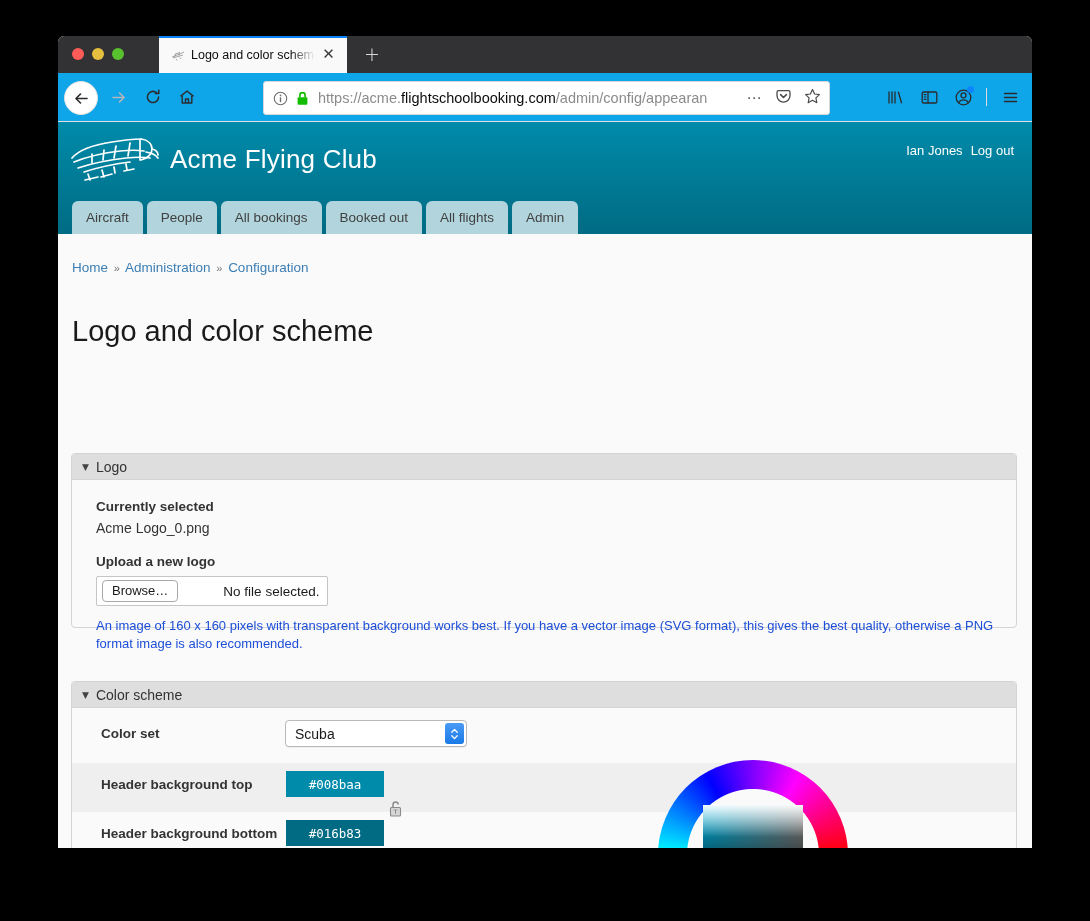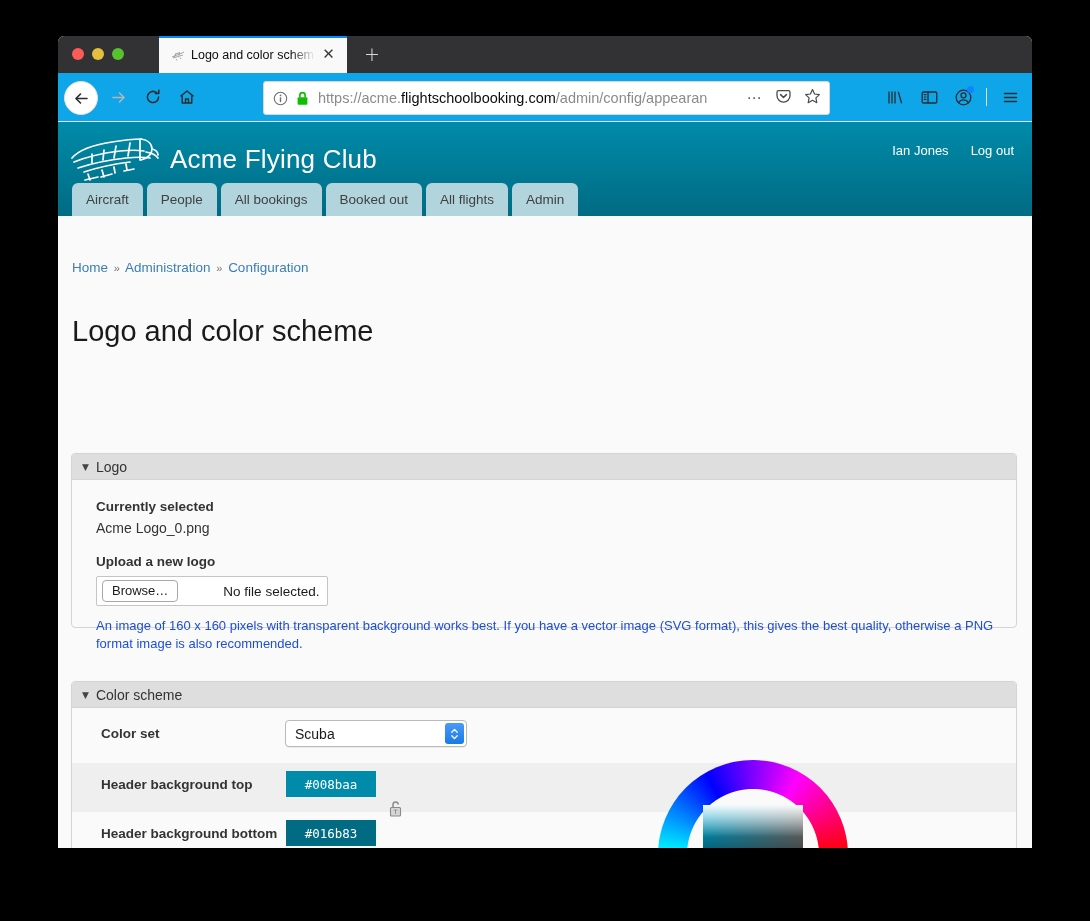--- a/index.html
+++ b/index.html
@@ -87,30 +87,30 @@
 
   .toolbaricons{position:absolute;right:6px;top:0;height:48px;display:flex;align-items:center;gap:2px;}
   .tbicon{width:32px;height:32px;display:flex;align-items:center;justify-content:center;position:relative;}
   .tbsep{width:1px;height:18px;background:#dcdcdd;margin:0 5px;}
   .accountdot{position:absolute;right:5px;top:5px;width:7px;height:7px;border-radius:50%;background:#0a84ff;}
 
   
   #page{position:relative;background:#fafafa;height:727px;overflow:hidden;}
 
   .site-header{
-    position:relative;height:94px;
+    position:relative;height:112px;
     background:linear-gradient(to bottom,#008baa 0%,#016b83 100%);
   }
   .logo{position:absolute;left:10px;top:10px;width:96px;height:58px;}
   .sitetitle{
     position:absolute;left:112px;top:22px;
     font-size:26px;color:#fff;font-weight:400;letter-spacing:.2px;
   }
   .useractions{
-    position:absolute;right:18px;top:21px;display:flex;gap:22px;align-items:flex-end;
+    position:absolute;right:18px;top:21px;display:flex;gap:8px;align-items:flex-end;
   }
   .useractions a{color:#fff;font-size:13px;text-decoration:none;}
 
   .navtabs{
     position:absolute;left:14px;bottom:0;display:flex;gap:4px;align-items:flex-end;
   }
   .ntab{
     background:#b2d5dd;border-radius:6px 6px 0 0;
     padding:9px 14px 8px 14px;
     font-size:13.5px;color:#404040;line-height:16px;
@@ -162,21 +162,21 @@
     font-size:13px;color:#1d4ed8;line-height:18px;width:905px;
   }
 
   
   .cs-row{position:relative;height:49px;}
   .cs-row.striped{background:#efefef;}
   .cs-label{
     position:absolute;left:29px;top:14px;font-size:13.5px;color:#333;font-weight:bold;
   }
   .swatch{
-    position:absolute;left:214px;top:8px;width:90px;height:26px;
+    position:absolute;left:214px;top:8px;width:98px;height:26px;
     display:flex;align-items:center;justify-content:center;
     font-family:"DejaVu Sans Mono", monospace;font-size:12.5px;
   }
   .lockicon{position:absolute;left:315px;top:36px;}
 
   .selectwrap{position:absolute;left:213px;top:5px;text-align:right;}
   .fakeselect{
     width:180px;height:25px;background:#fff;
     border:1px solid #b9b9b9;border-radius:4px;
     display:flex;align-items:center;

